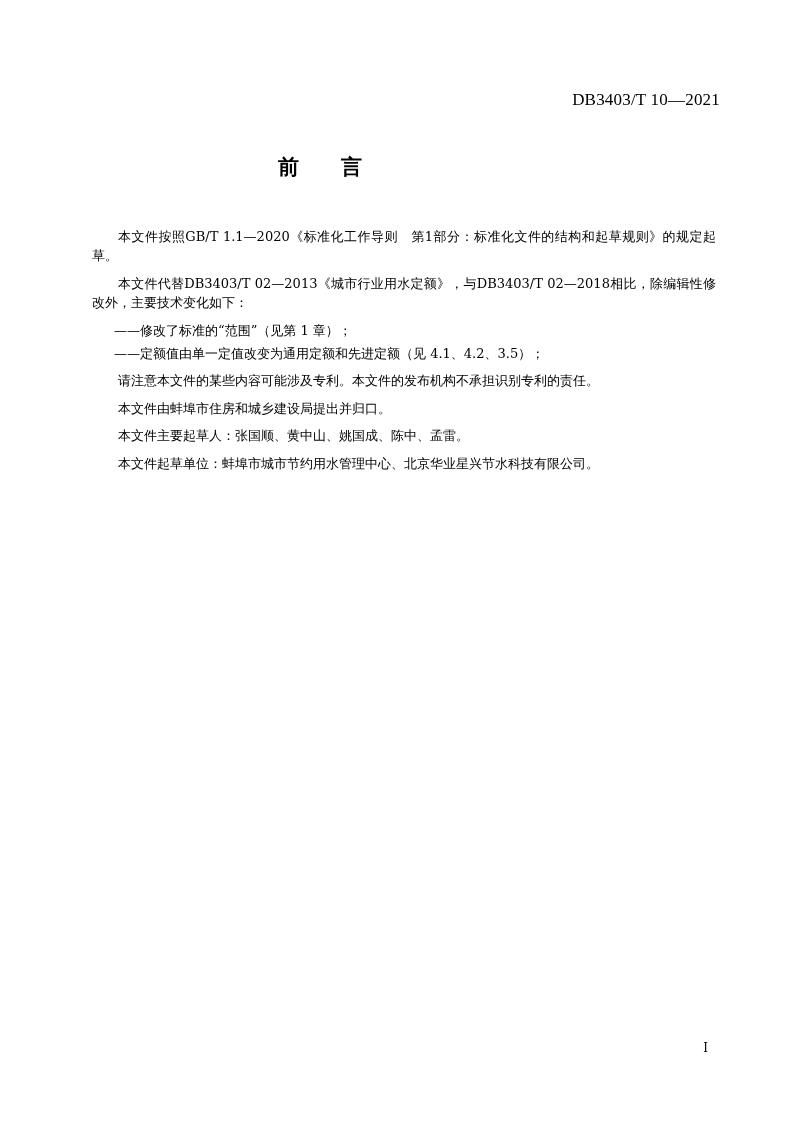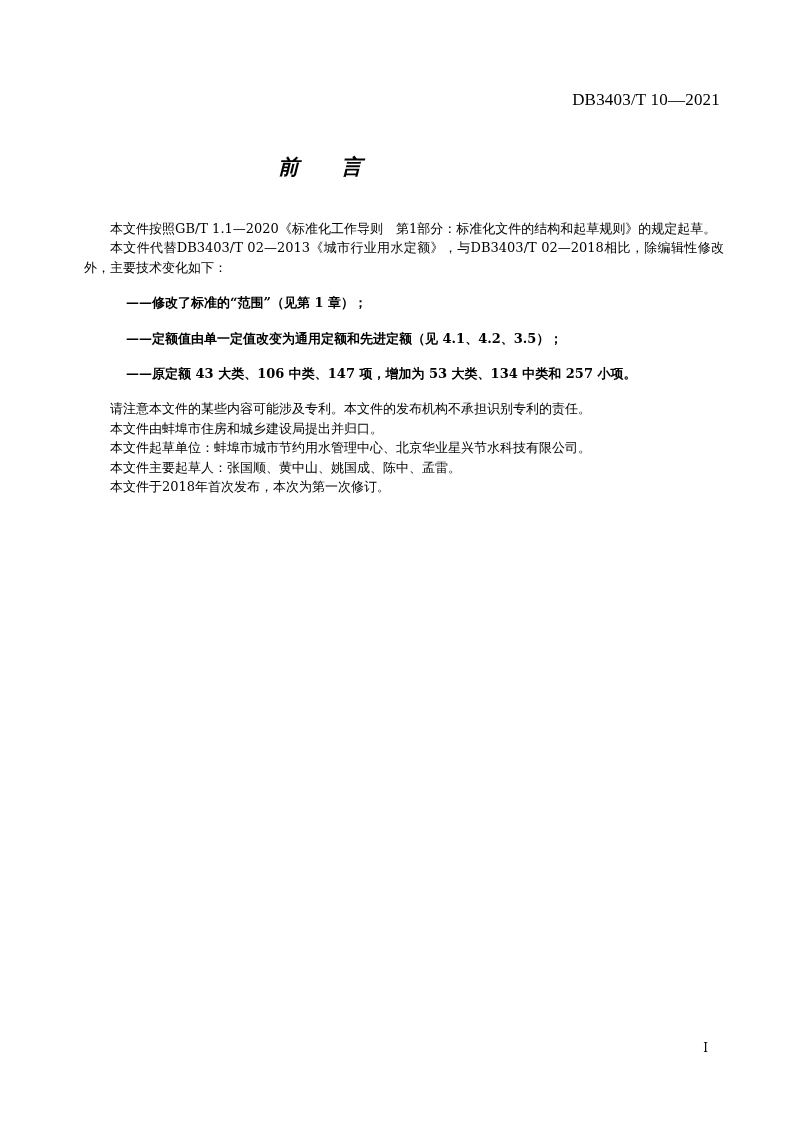--- a/index.html
+++ b/index.html
@@ -9,49 +9,47 @@
       overflow: hidden;
     }
     .doc-code {
       position: absolute; top: 90px; right: 80px;
       font-family: Liberation Serif, serif;
       font-size: 17px; letter-spacing: 0.2px;
     }
     .title {
       position: absolute; top: 153px; left: 0; width: 640px; text-align: center;
       font-family: "DejaVu Sans", "Liberation Sans", sans-serif;
-      font-size: 21px; font-weight: bold; font-style: italic;
+      font-size: 21px; font-weight: bold;
     }
     .title span { display: inline-block; }
     .title .gap { width: 42px; }
     .body-text {
       position: absolute; top: 219px; left: 84px; width: 640px;
       font-size: 13px; line-height: 19.4px; text-align: justify;
     }
-    .para { text-indent: 26px; margin: 0; }
-    .item { margin: 16px; padding-left: 26px; font-weight: bold; }
+    .para { text-indent: 26px; margin: 8px; }
+    .item { margin: 4px; padding-left: 26px; }
     .page-num {
       position: absolute; top: 1041px; right: 92px; font-size: 12px;
     }
   </style>
 </head>
 <body>
 
 <div class="doc-code">DB3403/T 10—2021</div>
 
 <div class="title">
   <span>前</span><span class="gap"></span><span>言</span>
 </div>
 
 <div class="body-text">
   <p class="para">本文件按照GB/T 1.1—2020《标准化工作导则　第1部分：标准化文件的结构和起草规则》的规定起草。</p>
   <p class="para">本文件代替DB3403/T 02—2013《城市行业用水定额》，与DB3403/T 02—2018相比，除编辑性修改外，主要技术变化如下：</p>
   <p class="item">——修改了标准的“范围”（见第 1 章）；</p>
   <p class="item">——定额值由单一定值改变为通用定额和先进定额（见 4.1、4.2、3.5）；</p>
-  <p class="item">——原定额 43 大类、106 中类、147 项，增加为 53 大类、134 中类和 257 小项。</p>
   <p class="para">请注意本文件的某些内容可能涉及专利。本文件的发布机构不承担识别专利的责任。</p>
   <p class="para">本文件由蚌埠市住房和城乡建设局提出并归口。</p>
+  <p class="para">本文件主要起草人：张国顺、黄中山、姚国成、陈中、孟雷。</p>
   <p class="para">本文件起草单位：蚌埠市城市节约用水管理中心、北京华业星兴节水科技有限公司。</p>
-  <p class="para">本文件主要起草人：张国顺、黄中山、姚国成、陈中、孟雷。</p>
-  <p class="para">本文件于2018年首次发布，本次为第一次修订。</p>
 </div>
 
 <div class="page-num">I</div>
 
 </body></html>

